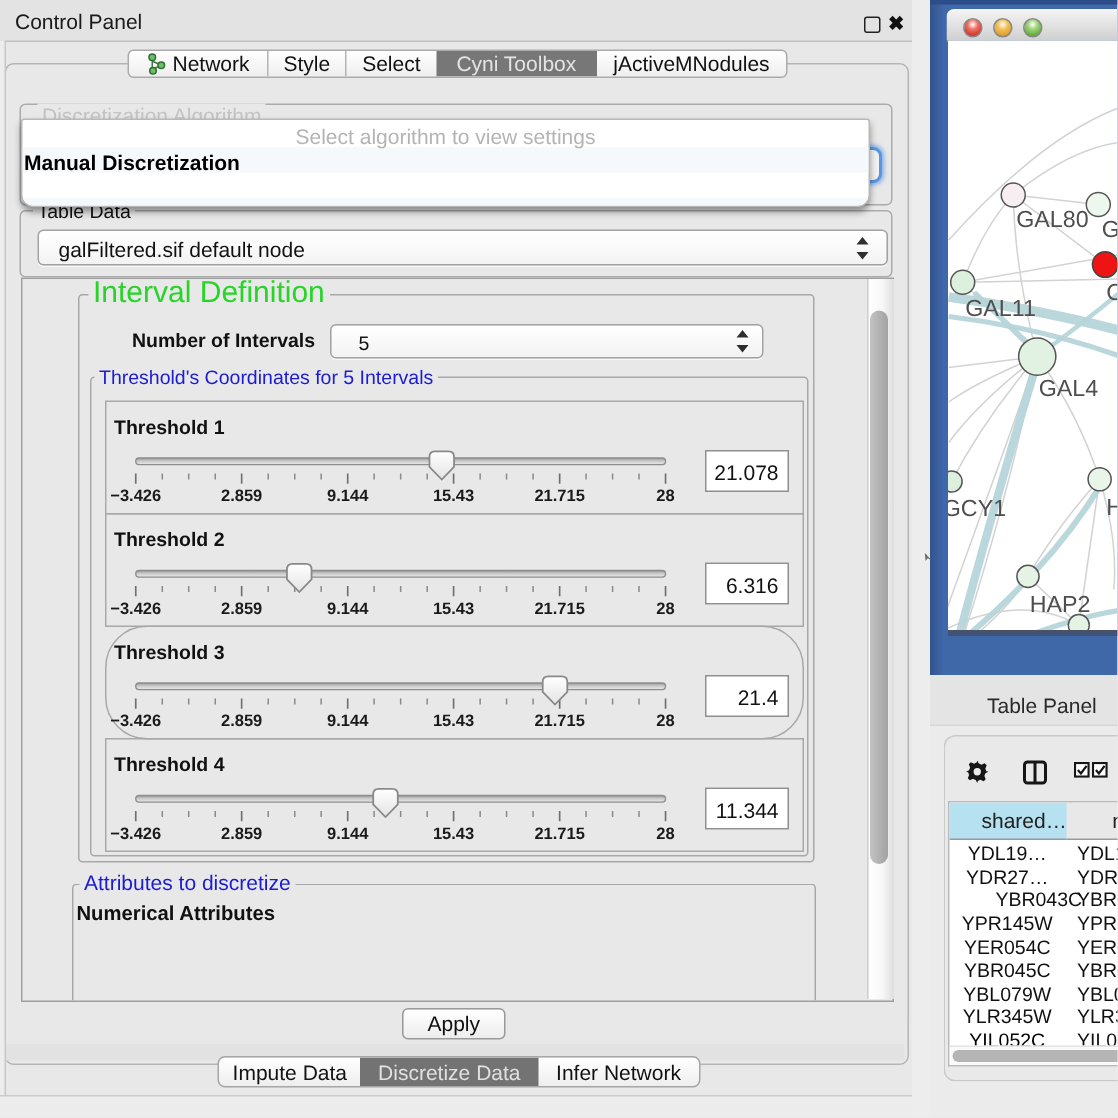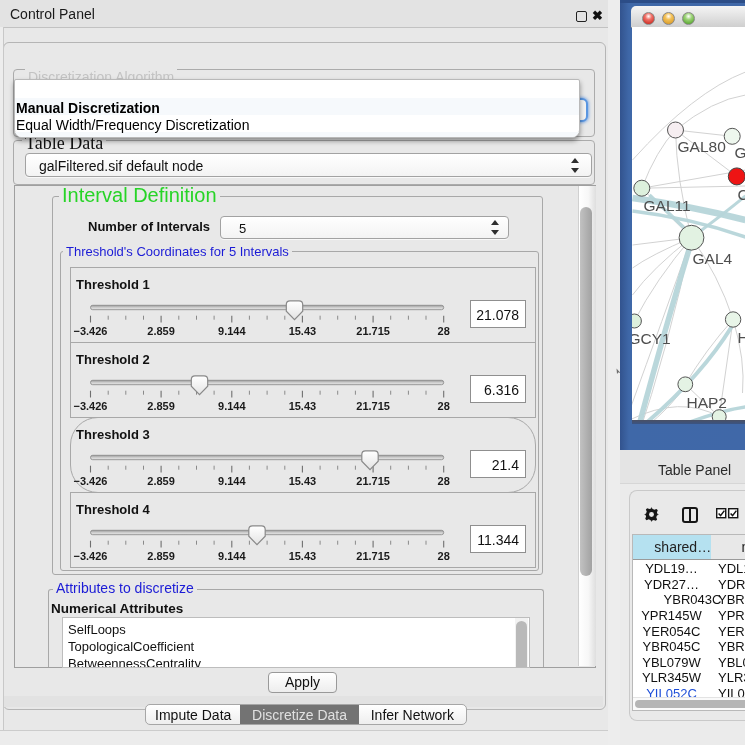--- a/index.html
+++ b/index.html
@@ -20,25 +20,42 @@
 .tabbtn{font-size:14px;color:#111;display:inline-block;white-space:nowrap;}
 </style></head><body>
 <div id="stage">
 
 <div class="abs" style="left:0;top:0;width:608px;height:733px;background:#e8e8e8;"></div>
 <div class="abs" style="left:0;top:0;width:608px;height:27px;background:#e3e3e3;border-bottom:1px solid #c2c2c2;"></div>
 <div class="abs" style="left:10px;top:6px;font-size:14px;color:#1a1a1a;">Control Panel</div>
 <div class="abs" style="left:576px;top:11px;width:9px;height:9px;border:1.6px solid #222;border-radius:2px;"></div>
 <div class="abs" style="left:592px;top:8px;width:16px;height:16px;font-size:13px;font-weight:bold;color:#111;">✖</div>
 <div class="abs" style="left:3px;top:42px;width:601px;height:666px;border:1px solid #b5b5b5;border-radius:6px;background:#e8e8e8;"></div>
+<div class="abs" style="left:85.3px;top:32.7px;width:440px;height:19.5px;background:linear-gradient(#ffffff,#eeeeee);border:1px solid #ababab;border-radius:4px;box-sizing:border-box;display:flex;align-items:center;overflow:hidden;">
+<span style="width:92px;display:flex;align-items:center;justify-content:center;box-sizing:border-box;">
+        <svg width="13" height="17" viewBox="0 0 13 17" style="margin-right:4px;">
+          <path d="M3.5 5 V13 M4 7 L9 9.2 M4 12 L9 9.8" stroke="#447744" stroke-width="1" fill="none"></path>
+          <circle cx="3.5" cy="4.2" r="2.2" fill="#6dbb6d" stroke="#2e6e2e" stroke-width="1"></circle>
+          <circle cx="9.5" cy="9.5" r="2.2" fill="#6dbb6d" stroke="#2e6e2e" stroke-width="1"></circle>
+          <circle cx="4" cy="13.2" r="2.2" fill="#6dbb6d" stroke="#2e6e2e" stroke-width="1"></circle>
+        </svg>
+        <span class="tabbtn">Network</span>
+      </span>
+<span style="width:1px;align-self:stretch;background:#b5b5b5;"></span>
+<span class="tabbtn" style="width:51px;text-align:center;">Style</span>
+<span style="width:1px;align-self:stretch;background:#b5b5b5;"></span>
+<span class="tabbtn" style="width:60px;text-align:center;">Select</span>
+<span class="tabbtn" style="width:107px;background:#777777;color:#e3e3e3;align-self:stretch;display:flex;align-items:center;justify-content:center;">Cyni Toolbox</span>
+<span class="tabbtn" style="width:127px;text-align:center;">jActiveMNodules</span>
+</div>
 <div class="abs" style="left:13px;top:69px;width:580px;height:66px;border:1px solid #ababab;border-radius:4px;"></div>
 <div class="abs" style="left:25px;top:69px;font-size:14px;color:#c3c3c3;background:#e8e8e8;padding:0 3px;text-decoration:underline;">Discretization Algorithm</div>
 <div class="abs" style="left:550px;top:98px;width:34px;height:20px;border-radius:6px;background:#f2f2f2;border:2.5px solid #5a96e0;box-shadow:0 0 3px 1px rgba(90,150,230,.7);"></div>
 <div class="abs" style="left:13px;top:140px;width:580px;height:43px;border:1px solid #ababab;border-radius:4px;"></div>
-<div class="abs" style="left:22px;top:133px;font-size:18px;color:#111;background:#e8e8e8;padding:0 3px;font-family:Liberation Serif, serif;">Table Data</div>
+<div class="abs" style="left:22px;top:133px;font-size:13px;color:#111;background:#e8e8e8;padding:0 3px;">Table Data</div>
 <div class="combo" style="left:25px;top:153px;width:567px;height:24px;line-height:24px;box-sizing:border-box;font-size:14px;"><span style="padding-left:13px;">galFiltered.sif default node</span><span class="stepper" style="right:12px;"></span></div>
 <div class="abs" style="left:14px;top:185px;width:580px;height:481px;border:1px solid #9f9f9f;background:#e8e8e8;"></div>
 <div class="abs" style="left:578px;top:186px;width:17px;height:480px;background:linear-gradient(90deg,#ffffff,#f7f7f7 55%,#dedede);border-left:1px solid #d0d0d0;"></div>
 <div class="abs" style="left:580px;top:207px;width:12px;height:369px;background:linear-gradient(90deg,#c2c2c2,#a2a2a2);border-radius:6px;"></div>
 <div class="abs" style="left:52px;top:196px;width:489px;height:377px;border:1px solid #a8a8a8;border-radius:3px;"></div>
 <div class="grpttl" style="left:59px;top:189px;color:#27d427;font-size:20px;">Interval Definition</div>
 <div class="abs" style="left:88px;top:219px;font-size:13px;font-weight:bold;color:#111;">Number of Intervals</div>
 <div class="combo" style="left:220px;top:216px;width:289px;height:23px;line-height:23px;box-sizing:border-box;"><span style="padding-left:18px;">5</span><span class="stepper"></span></div>
 <div class="abs" style="left:60px;top:251px;width:477px;height:318px;border:1px solid #a8a8a8;border-radius:3px;"></div>
 <div class="grpttl" style="left:63px;top:245px;color:#1b1bd6;">Threshold's Coordinates for 5 Intervals</div>
@@ -222,39 +239,34 @@
 <div class="ticklbl" style="left:90.1px;top:56.5px;">2.859</div>
 <div class="ticklbl" style="left:160.8px;top:56.5px;">9.144</div>
 <div class="ticklbl" style="left:231.4px;top:56.5px;">15.43</div>
 <div class="ticklbl" style="left:302.1px;top:56.5px;">21.715</div>
 <div class="ticklbl" style="left:372.7px;top:56.5px;">28</div>
 </div>
 <div class="vbox" style="left:470px;top:525px;">11.344</div>
 <div class="abs" style="left:48px;top:589px;width:494px;height:77px;border:1px solid #a8a8a8;border-top-right-radius:3px;border-radius:3px 3px 0 0;border-bottom:none;"></div>
 <div class="grpttl" style="left:53px;top:582px;color:#1b1bd6;font-size:14px;">Attributes to discretize</div>
 <div class="abs" style="left:51px;top:601px;font-size:13.5px;font-weight:bold;color:#111;">Numerical Attributes</div>
-<div class="abs" style="left:62px;top:617px;width:466px;height:49px;background:#ffffff;border:1px solid #bdbdbd;overflow:hidden;">
-      <div style="font-size:13px;color:#111;padding:3px 0 0 5px;line-height:17px;">SelfLoops<br>TopologicalCoefficient<br>BetweennessCentrality</div>
-      <div style="position:absolute;right:1px;top:0;width:13px;height:49px;background:#f2f2f2;"></div>
-      <div style="position:absolute;right:2px;top:3px;width:11px;height:60px;background:#b9b9b9;border-radius:6px;"></div>
-    </div>
 <div class="abs" style="left:268px;top:672px;width:67px;height:19px;background:linear-gradient(#ffffff,#ededed);border:1px solid #999999;border-radius:4px;font-size:14px;color:#111;text-align:center;line-height:18px;">Apply</div>
 <div class="abs" style="left:4px;top:696px;width:599px;height:11px;background:#e2e2e2;"></div>
 <div class="abs" style="left:145px;top:704px;width:322px;height:21px;background:linear-gradient(#ffffff,#eeeeee);border:1px solid #a6a6a6;border-radius:5px;box-sizing:border-box;display:flex;align-items:center;overflow:hidden;">
 <span class="tabbtn" style="width:95px;text-align:center;">Impute Data</span>
 <span class="tabbtn" style="width:119px;background:#737373;color:#e0e0e0;align-self:stretch;display:flex;align-items:center;justify-content:center;">Discretize Data</span>
 <span class="tabbtn" style="width:108px;text-align:center;">Infer Network</span>
 </div>
 <div class="abs" style="left:0;top:27px;width:3px;height:706px;background:#ededed;border-right:1px solid #c8c8c8;"></div>
 <div class="abs" style="left:0;top:730px;width:608px;height:15px;background:#ececec;border-top:1px solid #cccccc;"></div>
 <div class="abs" style="left:14px;top:79px;width:564px;height:57px;background:#ffffff;border:1px solid #b9b9b9;border-radius:2px 2px 8px 8px;box-shadow:0 3px 5px rgba(0,0,0,.4);overflow:hidden;">
       <div style="position:absolute;left:0;top:18px;width:100%;height:17px;background:#f6f9fc;"></div>
       <div style="position:absolute;left:0;top:52px;width:100%;height:17px;background:#f6f9fc;"></div>
+      <div style="position:absolute;left:0;top:3px;width:100%;text-align:center;font-size:14px;color:#b4b4b4;">Select algorithm to view settings</div>
       <div style="position:absolute;left:1px;top:20px;font-size:14px;font-weight:bold;color:#000;">Manual Discretization</div>
-      <div style="position:absolute;left:1px;top:37px;font-size:14px;color:#000;">Equal Width/Frequency Discretization</div>
     </div>
 <div class="abs" style="left:608px;top:0;width:12px;height:745px;background:#ededed;"></div>
 <svg class="abs" style="left:615px;top:368px;" width="8" height="9" viewBox="0 0 8 9">
       <path d="M1.5 0.5 L2 6 L3.5 4.2 L6 5.5 Z" fill="#6f6f6f"></path>
     </svg>
 <div class="abs" style="left:620px;top:0;width:125px;height:450px;background:linear-gradient(90deg,#32538e,#3f68a8 9px,#4068a8);"></div>
 <div class="abs" style="left:620px;top:0;width:125px;height:3px;background:#2c4d87;"></div>
 <div class="abs" style="left:631px;top:6px;width:114px;height:21px;background:linear-gradient(#f5f5f5,#cfcfcf);border-bottom:1px solid #8f8f8f;border-radius:5px 0 0 0;"></div>
 <div class="abs" style="left:641.5px;top:11.5px;width:11px;height:11px;border-radius:50%;background:radial-gradient(circle at 50% 30%, #ffffff 0%, #f07168 35%, #cc2a20 85%);border:0.5px solid #888;"></div>
 <div class="abs" style="left:661.5px;top:11.5px;width:11px;height:11px;border-radius:50%;background:radial-gradient(circle at 50% 30%, #ffffff 0%, #f3c157 35%, #d89a28 85%);border:0.5px solid #888;"></div>
@@ -339,18 +351,18 @@
 <div style="position:absolute;left:0;top:73.0px;width:77px;font-size:13px;color:#111;text-align:center;line-height:15px;">YPR145W</div>
 <div style="position:absolute;left:85px;top:73.0px;font-size:13px;color:#111;white-space:nowrap;line-height:15px;">YPR1</div>
 <div style="position:absolute;left:0;top:88.5px;width:77px;font-size:13px;color:#111;text-align:center;line-height:15px;">YER054C</div>
 <div style="position:absolute;left:85px;top:88.5px;font-size:13px;color:#111;white-space:nowrap;line-height:15px;">YER0</div>
 <div style="position:absolute;left:0;top:104.0px;width:77px;font-size:13px;color:#111;text-align:center;line-height:15px;">YBR045C</div>
 <div style="position:absolute;left:85px;top:104.0px;font-size:13px;color:#111;white-space:nowrap;line-height:15px;">YBR0</div>
 <div style="position:absolute;left:0;top:119.6px;width:77px;font-size:13px;color:#111;text-align:center;line-height:15px;">YBL079W</div>
 <div style="position:absolute;left:85px;top:119.6px;font-size:13px;color:#111;white-space:nowrap;line-height:15px;">YBL0</div>
 <div style="position:absolute;left:0;top:135.2px;width:77px;font-size:13px;color:#111;text-align:center;line-height:15px;">YLR345W</div>
 <div style="position:absolute;left:85px;top:135.2px;font-size:13px;color:#111;white-space:nowrap;line-height:15px;">YLR3</div>
-<div style="position:absolute;left:0;top:150.7px;width:77px;font-size:13px;color:#1d4ed8;text-align:center;line-height:15px;">YIL052C</div>
+<div style="position:absolute;left:0;top:150.7px;width:77px;font-size:13px;color:#000000;text-align:center;line-height:15px;">YIL052C</div>
 <div style="position:absolute;left:85px;top:150.7px;font-size:13px;color:#111;white-space:nowrap;line-height:15px;">YIL0</div>
 <div style="position:absolute;left:0;top:162px;width:112px;height:16px;background:#fafafa;border-top:1px solid #e3e3e3;"></div>
 <div style="position:absolute;left:2px;top:164.5px;width:118px;height:8px;background:#b5b5b5;border-radius:5px;"></div>
 
 </div>
 </div>
 </body></html>

